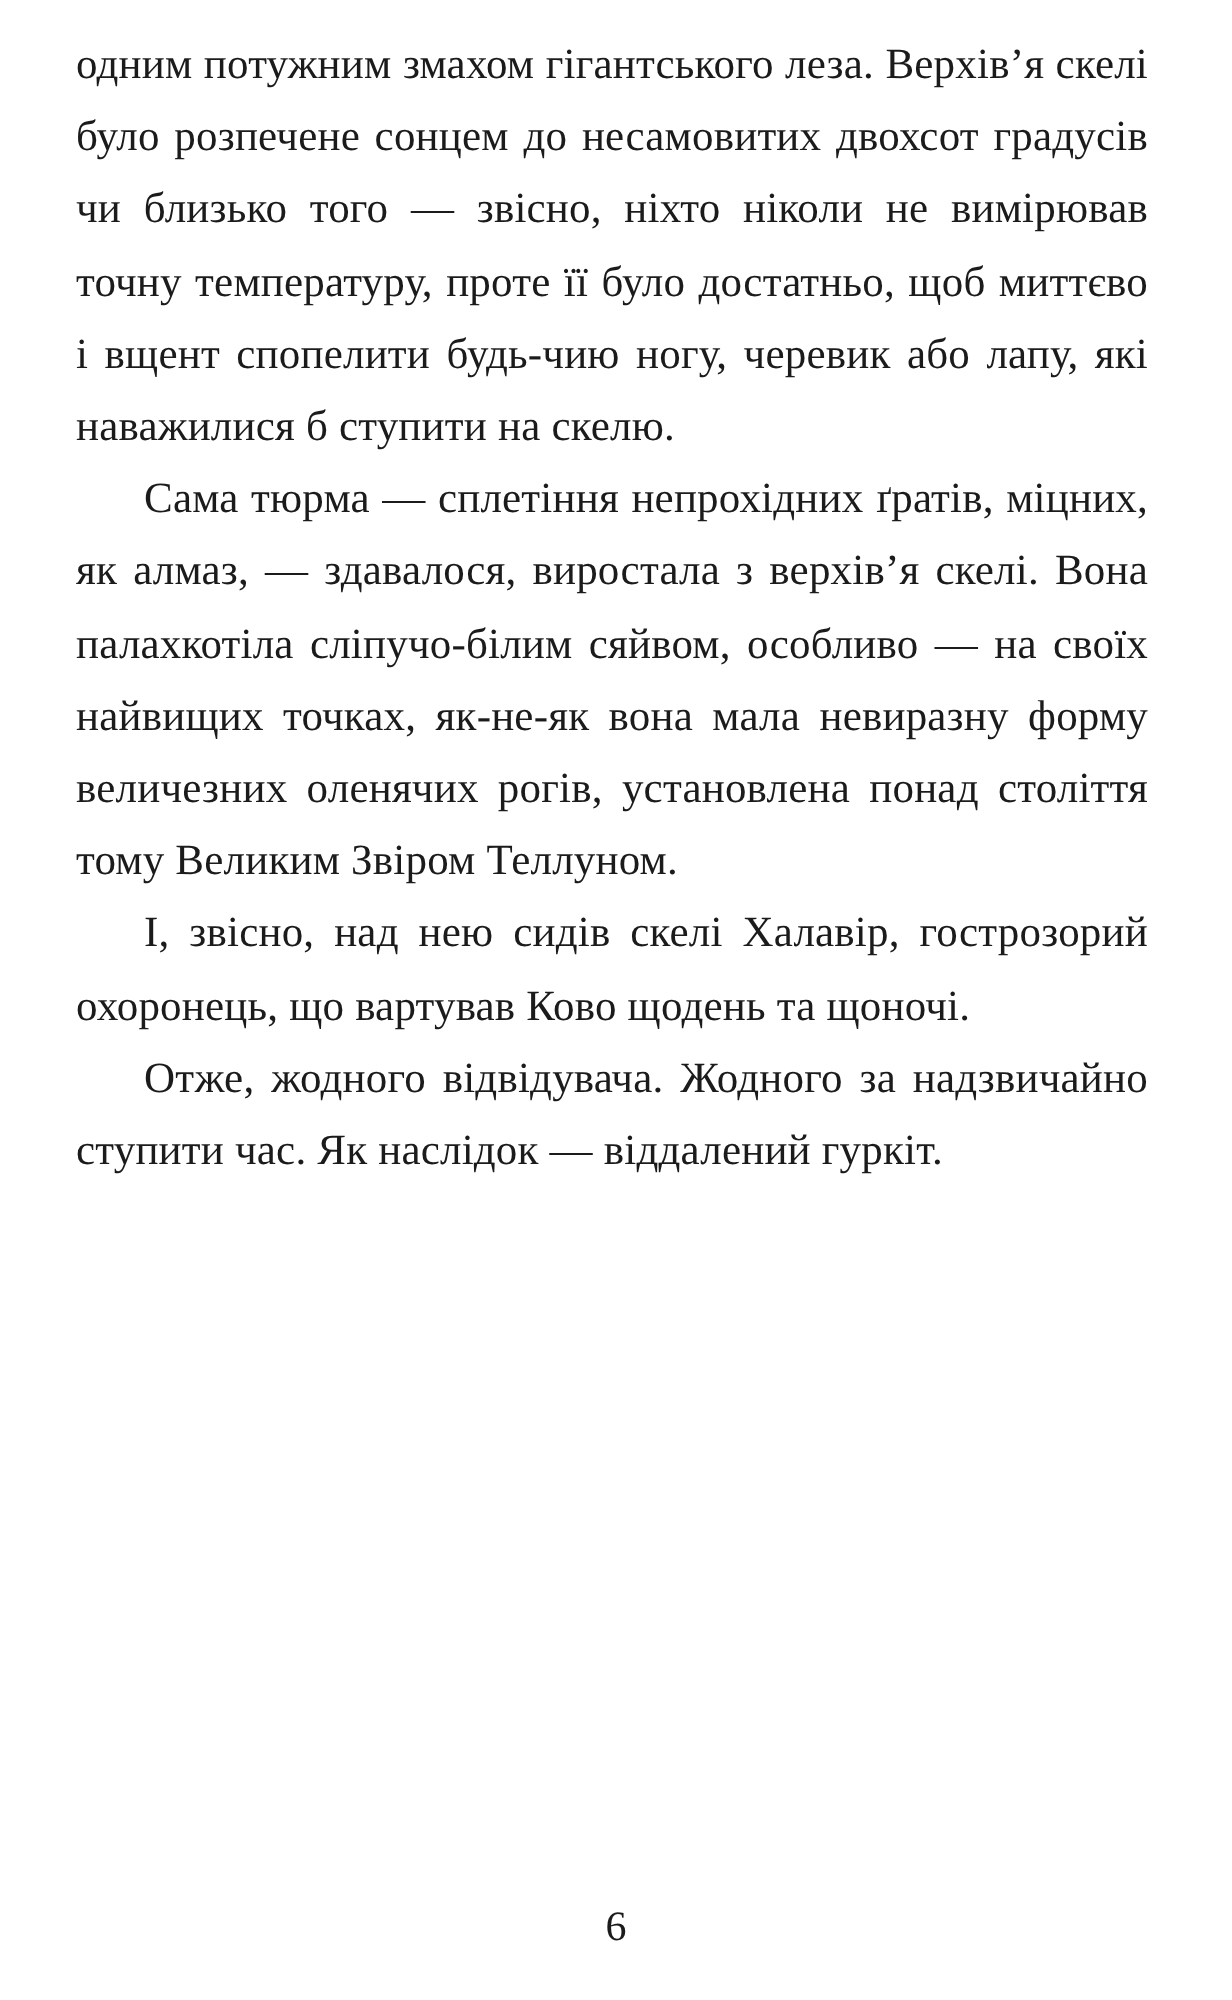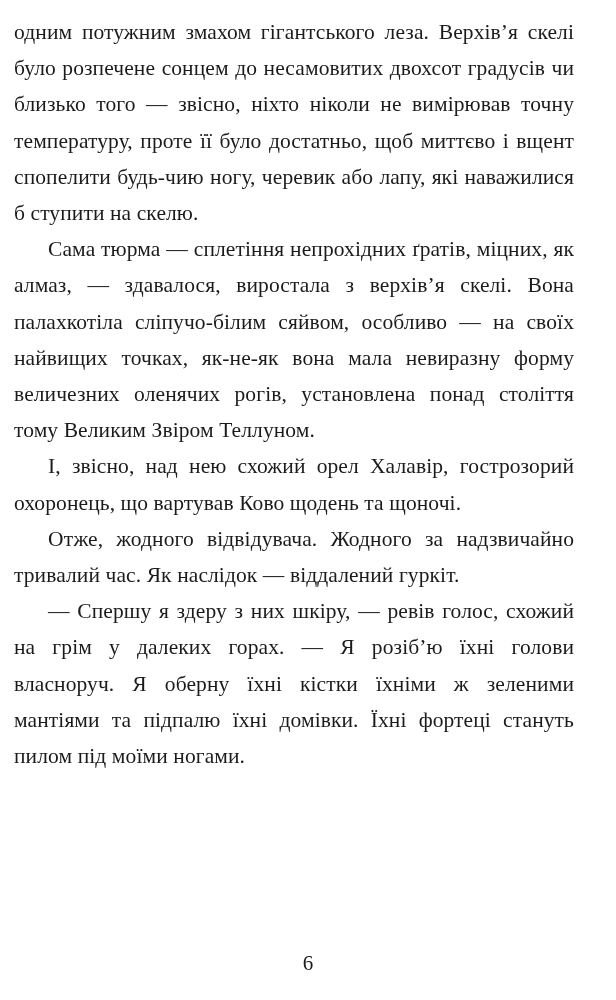--- a/index.html
+++ b/index.html
@@ -12,21 +12,21 @@
     height: 1000px;
     font-family: "Liberation Serif", "DejaVu Serif", serif;
     color: #1b1b1b;
     position: relative;
     overflow: hidden;
   }
   .page {
     box-sizing: border-box;
     width: 616px;
     height: 1000px;
-    padding: 14px 42px 0 14px;
+    padding: 14px 42px 0 38px;
     position: relative;
   }
   .body-text {
     font-size: 21.5px;
     line-height: 36.2px;
     text-align: justify;
     text-justify: inter-word;
     letter-spacing: 0.1px;
   }
   .para {
@@ -52,18 +52,17 @@
     color: #1b1b1b;
   }
 </style>
 </head>
 <body>
 
 <div class="page">
   <div class="body-text">
     <p class="para">одним потужним змахом гігантського леза. Верхів’я скелі було розпечене сонцем до несамовитих двохсот градусів чи близько того — звісно, ніхто ніколи не вимірював точну температуру, проте її було достатньо, щоб миттєво і вщент спопелити будь-чию ногу, черевик або лапу, які наважилися б ступити на скелю.</p>
     <p class="para indent">Сама тюрма — сплетіння непрохідних ґратів, міцних, як алмаз, — здавалося, виростала з верхів’я скелі. Вона палахкотіла сліпучо-білим сяйвом, особливо — на своїх найвищих точках, як-не-як вона мала невиразну форму величезних оленячих рогів, установлена понад століття тому Великим Звіром Теллуном.</p>
-    <p class="para indent">І, звісно, над нею схожий орел Халавір, гострозорий охоронець, що вартував Ково щодень та щоночі.</p>
-    <p class="para indent">Отже, жодного відвідувача. Жодного за надзвичайно тривалий час. Як наслідок — віддалений гуркіт.</p>
-    <p class="para dash">— Спершу я здеру з них шкіру, — ревів голос, схожий на грім у далеких горах. — Я розіб’ю їхні голови власноруч. Я оберну їхні кістки їхніми ж зеленими мантіями та підпалю їхні домівки. Їхні фортеці стануть пилом під моїми ногами.</p>
+    <p class="para indent">І, звісно, над нею сидів скелі Халавір, гострозорий охоронець, що вартував Ково щодень та щоночі.</p>
+    <p class="para indent">Отже, жодного відвідувача. Жодного за надзвичайно ступити час. Як наслідок — віддалений гуркіт.</p>
   </div>
   <div class="page-number">6</div>
 </div>
 
 </body></html>

